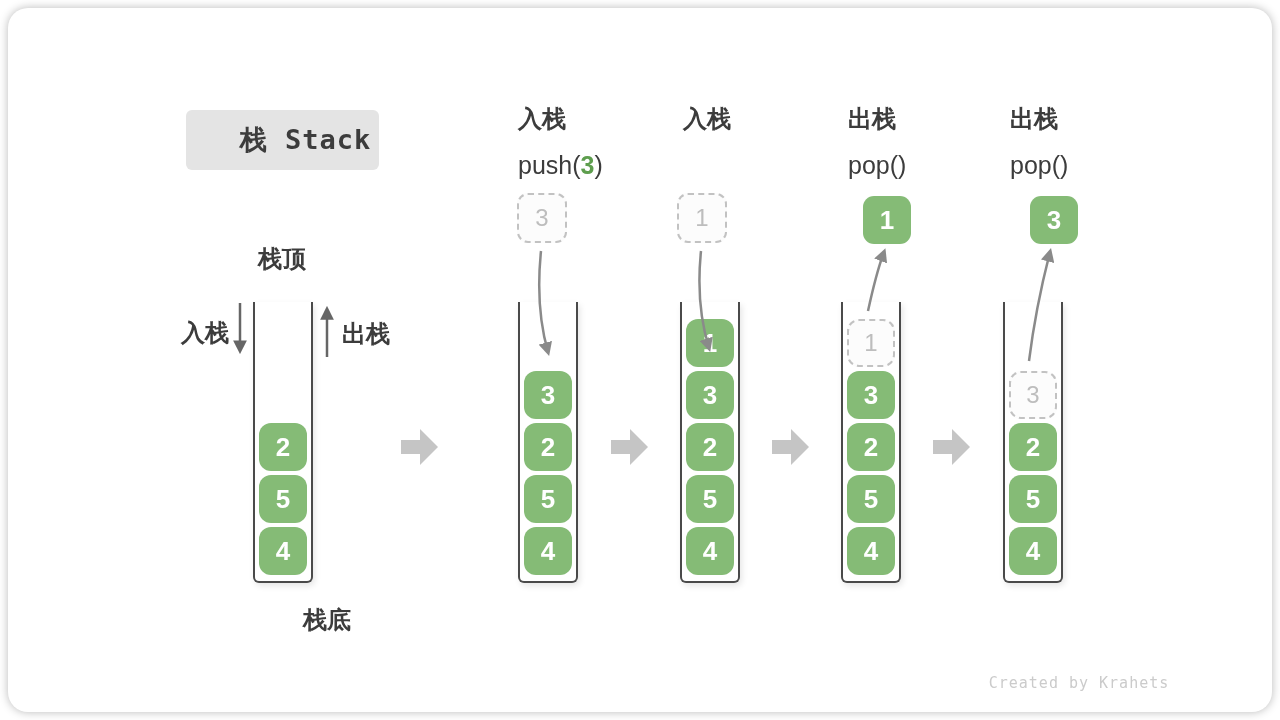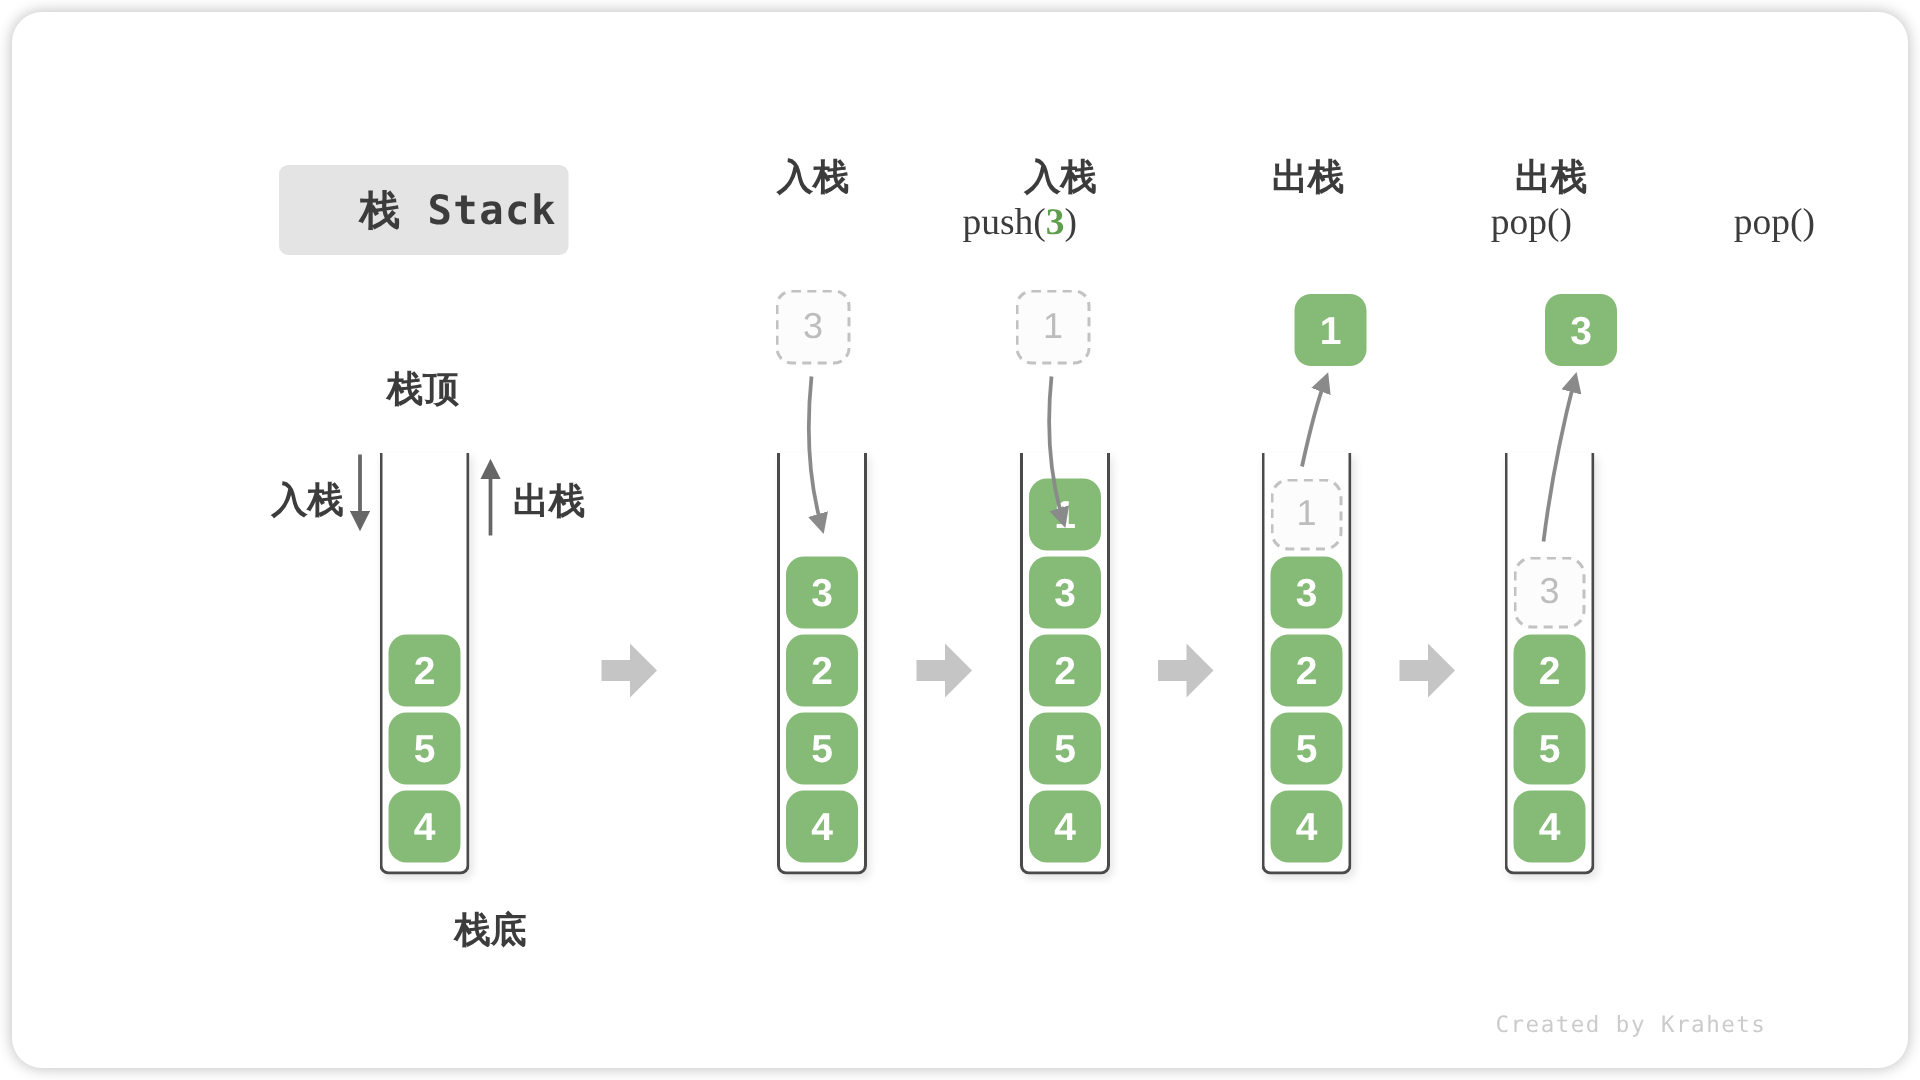--- a/index.html
+++ b/index.html
@@ -14,22 +14,22 @@
   .canvas{position:absolute;left:0;top:0;width:1280px;height:720px;}
   .card{position:absolute;left:8px;top:8px;width:1264px;height:704px;
     background:#fff;border-radius:20px;box-shadow:0 0 10px rgba(0,0,0,0.28);}
   .title-box{position:absolute;left:186px;top:110px;width:193px;height:60px;
     background:var(--c-title-bg);border-radius:6px;display:flex;
     align-items:center;justify-content:center;padding-left:46px;}
   .title-box span{font-family:"DejaVu Sans Mono",monospace;font-weight:bold;
     font-size:27px;color:var(--c-dark);letter-spacing:1px;}
   .op-header{position:absolute;top:104px;width:200px;}
   .op-name{font-size:24px;font-weight:bold;color:var(--c-dark);line-height:30px;}
-  .op-code{font-family:Liberation Serif, serif;font-size:25px;
-    color:var(--c-dark);line-height:30px;margin-top:0;text-align:right;}
+  .op-code{font-family:Liberation Sans, sans-serif;font-size:25px;
+    color:var(--c-dark);line-height:30px;margin-top:16px;}
   .op-code .arg{color:var(--c-green-text);font-weight:bold;}
   .hx1{left:518px;} .hx2{left:683px;} .hx3{left:848px;} .hx4{left:1010px;}
 
   .stack{position:absolute;top:302px;width:60px;height:281px;
     border-left:2px solid var(--c-wall);border-right:2px solid var(--c-wall);
     border-bottom:2px solid var(--c-wall);border-radius:0 0 6px 6px;
     background:#fff;box-shadow:2px 3px 6px rgba(0,0,0,0.10);}
   .sx1{left:253px;} .sx2{left:518px;} .sx3{left:680px;} .sx4{left:841px;} .sx5{left:1003px;}
 
   .cell{position:absolute;left:4px;width:48px;height:48px;border-radius:12px;
@@ -54,21 +54,21 @@
   .lbl-push{left:181px;top:317px;}
   .lbl-pop{left:342px;top:318px;}
 
   svg.overlay{position:absolute;left:0;top:0;width:1280px;height:720px;
     pointer-events:none;}
   .curve{fill:none;stroke:var(--c-curve);stroke-width:2.5;}
   .small-arrow{fill:none;stroke:var(--c-small-arrow);stroke-width:2.5;}
   .block{fill:var(--c-block-arrow);}
   .mk-gray{fill:var(--c-curve);} .mk-dark{fill:var(--c-small-arrow);}
 
-  .watermark{position:absolute;left:997px;top:674px;width:240px;text-align:left;
+  .watermark{position:absolute;left:959px;top:674px;width:240px;text-align:center;
     font-family:"DejaVu Sans Mono",monospace;font-size:15px;
     color:var(--c-watermark);letter-spacing:1px;}
 </style>
 </head>
 <body>
 
 <div class="canvas">
   <div class="card"></div>
 
   <div class="title-box">

